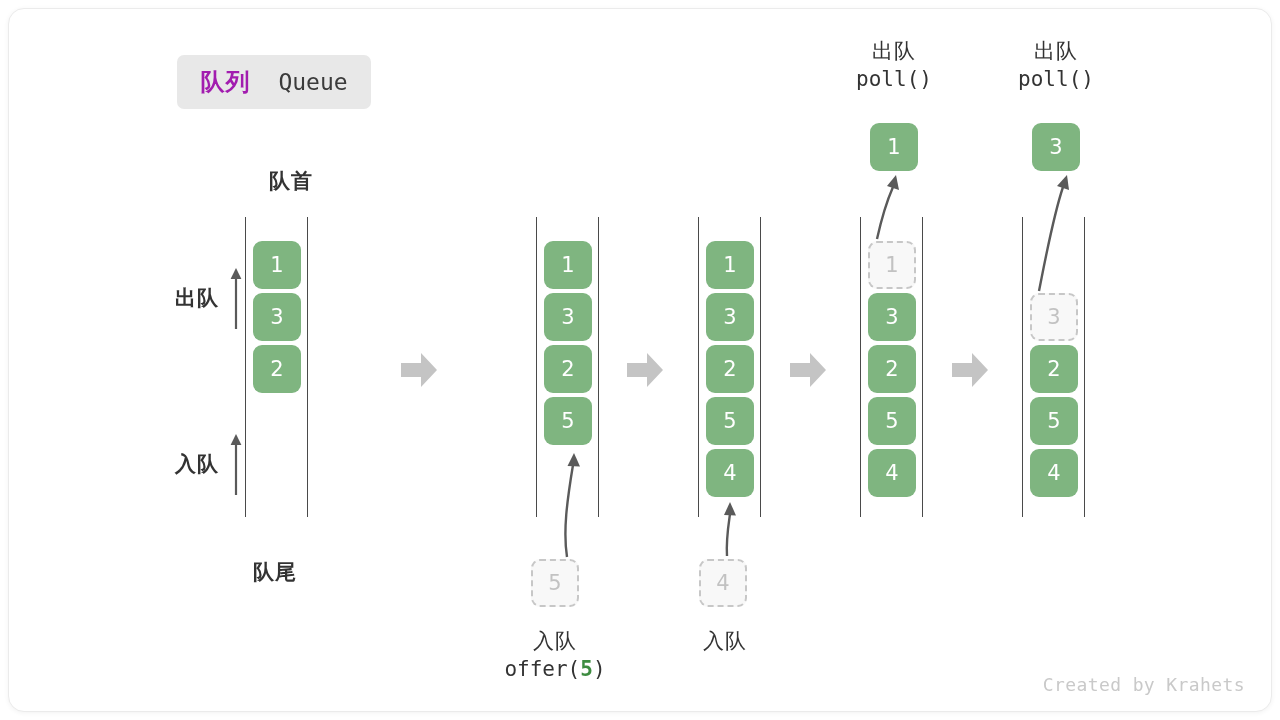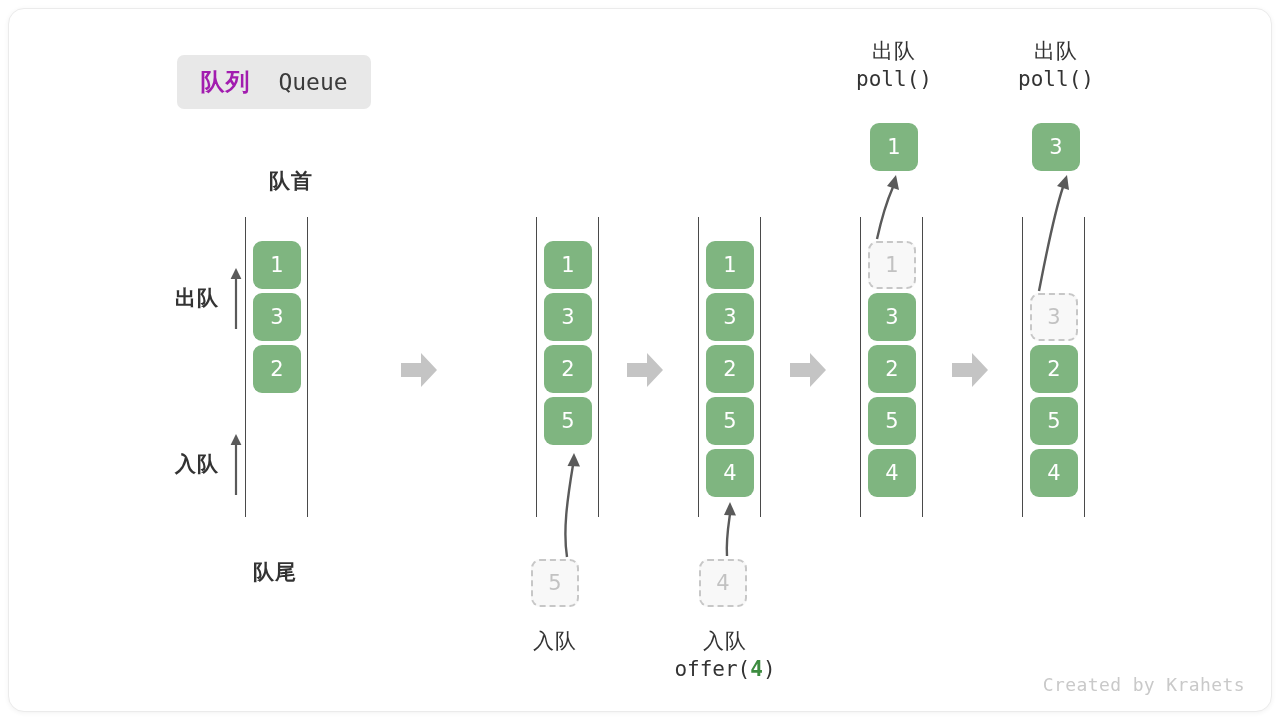--- a/index.html
+++ b/index.html
@@ -201,20 +201,21 @@
     <div class="abs cell filled" style="left:8px; top:180px;">5</div>
   </div>
 
   <div class="abs cell ghost" style="left:522px; top:550px;">5</div>
   <svg class="abs curve" style="left:520px; top:430px;" width="90" height="130" viewBox="0 0 90 130">
     <path d="M 38 118 C 34 92, 38 62, 44 26" stroke="#5a5a5a" stroke-width="2.4" fill="none"></path>
     <polygon points="45,14 38.5,27 51,27.5" fill="#5a5a5a"></polygon>
   </svg>
   <div class="abs caption" style="left:470px; top:618px; width:152px;">
     <span class="cn">入队</span>
+    <span class="code"><span>offer(</span><span class="num">5</span><span>)</span></span>
   </div>
 
   <div class="abs flow-arrow" style="left:614px; top:339px;">
     <svg width="44" height="44" viewBox="0 0 44 44">
       <polygon points="4,15 24,15 24,5 40,22 24,39 24,29 4,29" fill="#c4c4c4"></polygon>
     </svg>
   </div>
 
   <div class="abs" style="left:689px; top:208px; width:64px; height:300px;">
     <div class="abs rail" style="left:0px; top:0px; height:300px;"></div>
@@ -226,21 +227,20 @@
     <div class="abs cell filled" style="left:8px; top:232px;">4</div>
   </div>
 
   <div class="abs cell ghost" style="left:690px; top:550px;">4</div>
   <svg class="abs curve" style="left:690px; top:485px;" width="70" height="72" viewBox="0 0 70 72">
     <path d="M 28 62 C 27 46, 29 34, 31 20" stroke="#5a5a5a" stroke-width="2.4" fill="none"></path>
     <polygon points="31,8 25,21 37,21.5" fill="#5a5a5a"></polygon>
   </svg>
   <div class="abs caption" style="left:640px; top:618px; width:152px;">
     <span class="cn">入队</span>
-    <span class="code"><span>offer(</span><span class="num">4</span><span>)</span></span>
   </div>
 
   <div class="abs flow-arrow" style="left:777px; top:339px;">
     <svg width="44" height="44" viewBox="0 0 44 44">
       <polygon points="4,15 24,15 24,5 40,22 24,39 24,29 4,29" fill="#c4c4c4"></polygon>
     </svg>
   </div>
 
   <div class="abs caption" style="left:820px; top:28px; width:130px;">
     <span class="cn">出队</span>

